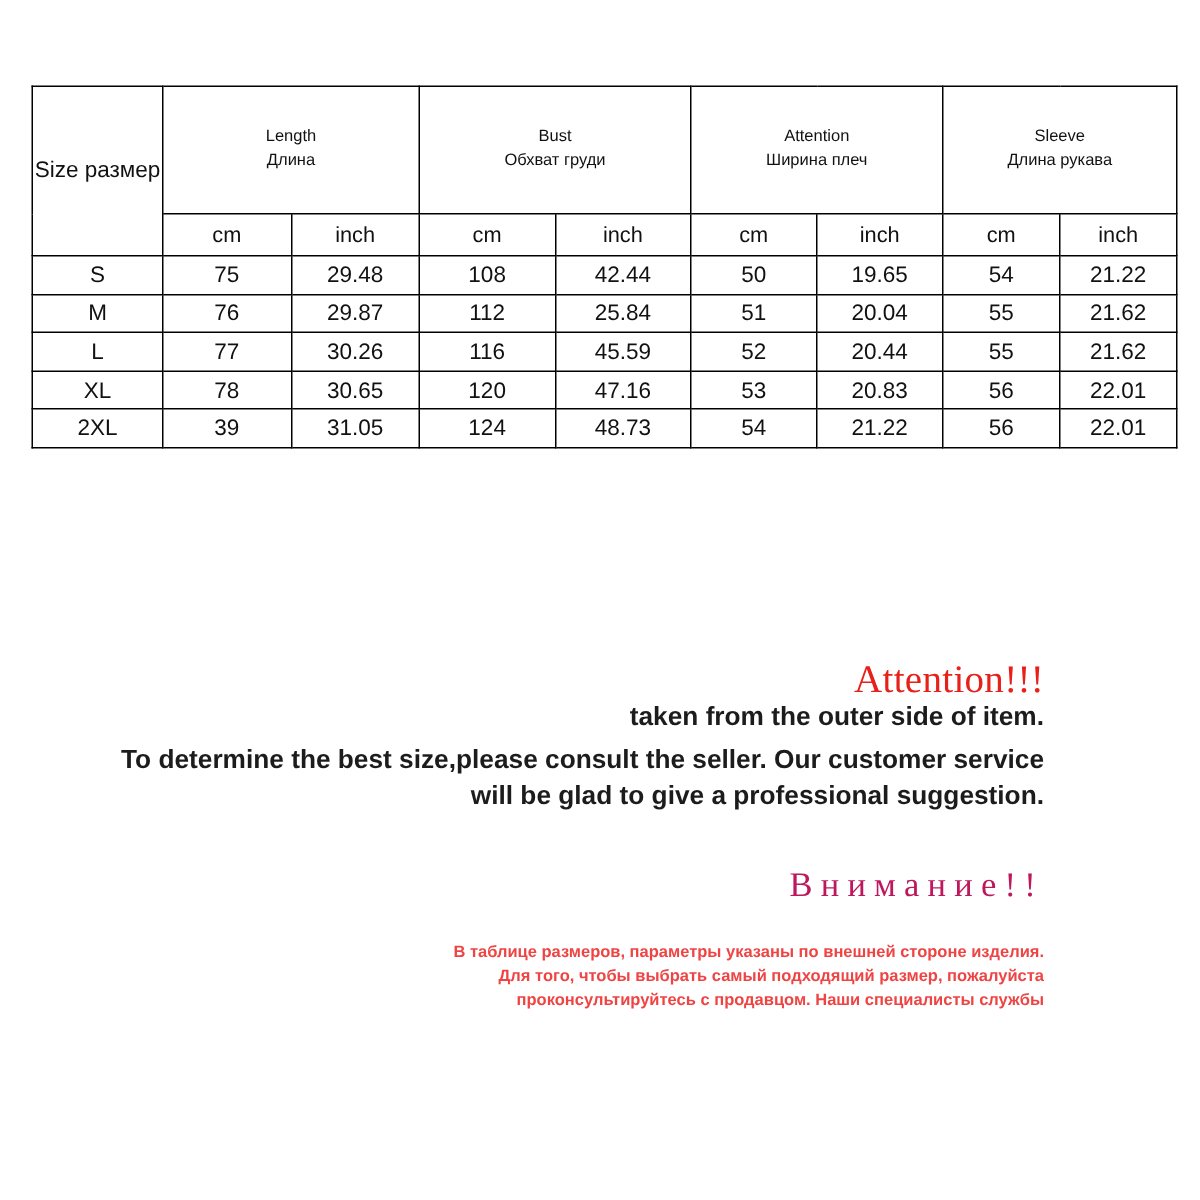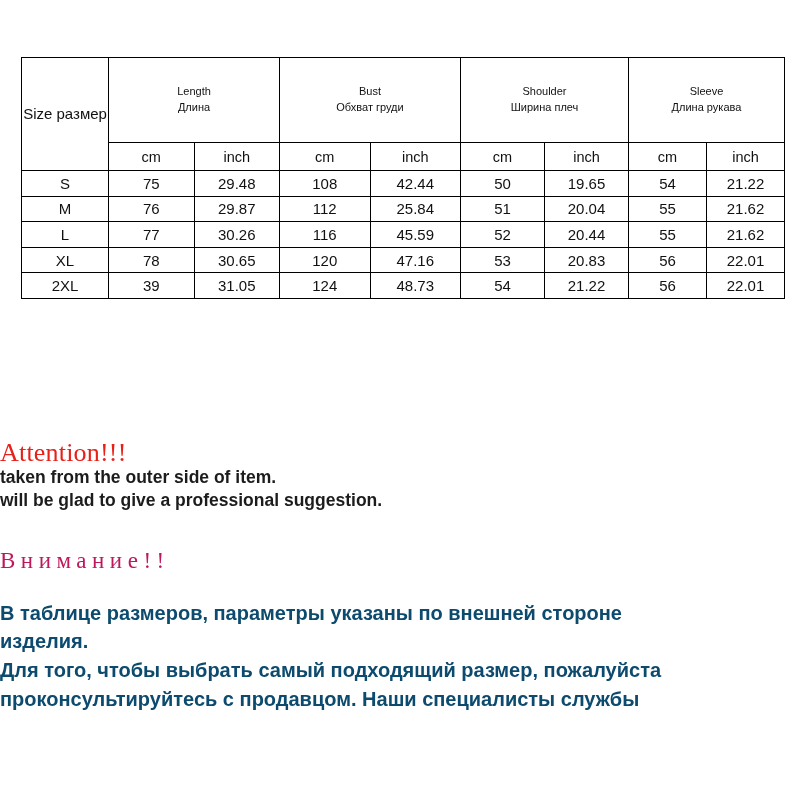--- a/index.html
+++ b/index.html
@@ -73,21 +73,21 @@
     height: 24.6px;
     font-size: 15px;
   }
 
   
   .notice {
     position: absolute;
     left: 0;
     top: 440px;
     width: 696px;
-    text-align: left;
+    text-align: right;
   }
   .attention-en {
     font-family: "Liberation Serif", serif;
     font-size: 26px;
     color: #e8201a;
     letter-spacing: 0.2px;
     margin: 0;
     padding: 0;
     line-height: 1.0;
   }
@@ -128,22 +128,22 @@
   }
   .body-ru {
     margin: 0;
     padding: 0;
     margin-top: 27px;
   }
   .body-ru span {
     display: block;
     font-family: "Liberation Sans", sans-serif;
     font-weight: bold;
-    font-size: 20px;
-    color: #0c4a6e;
+    font-size: 11px;
+    color: #ef4444;
     line-height: 1.43;
   }
 </style>
 </head>
 <body>
 
 <div class="table-wrap">
   <table class="size-table">
     <thead>
       <tr>
@@ -153,21 +153,21 @@
         </th>
         <th class="group-head" colspan="2" style="width:170px;">
           <span class="en">Length</span>
           <span class="ru">Длина</span>
         </th>
         <th class="group-head" colspan="2" style="width:180px;">
           <span class="en">Bust</span>
           <span class="ru">Обхват груди</span>
         </th>
         <th class="group-head" colspan="2" style="width:167px;">
-          <span class="en">Shoulder</span>
+          <span class="en">Attention</span>
           <span class="ru">Ширина плеч</span>
         </th>
         <th class="group-head" colspan="2" style="width:155px;">
           <span class="en">Sleeve</span>
           <span class="ru">Длина рукава</span>
         </th>
       </tr>
       <tr>
         <th class="unit-head" style="width:85px;">cm</th>
         <th class="unit-head" style="width:85px;">inch</th>
@@ -238,20 +238,21 @@
     </tbody>
   </table>
 </div>
 
 <div class="notice">
 
   <div class="attention-en">Attention!!!</div>
 
   <div class="body-en">
     <span class="l2">taken from the outer side of item.</span>
+    <span class="l3">To determine the best size,please consult the seller. Our customer service</span>
     <span class="l4">will be glad to give a professional suggestion.</span>
   </div>
 
   <div class="attention-ru">Внимание!!</div>
 
   <div class="body-ru">
     <span>В таблице размеров, параметры указаны по внешней стороне изделия.</span>
     <span>Для того, чтобы выбрать самый подходящий размер, пожалуйста</span>
     <span>проконсультируйтесь с продавцом. Наши специалисты службы</span>
   </div>

